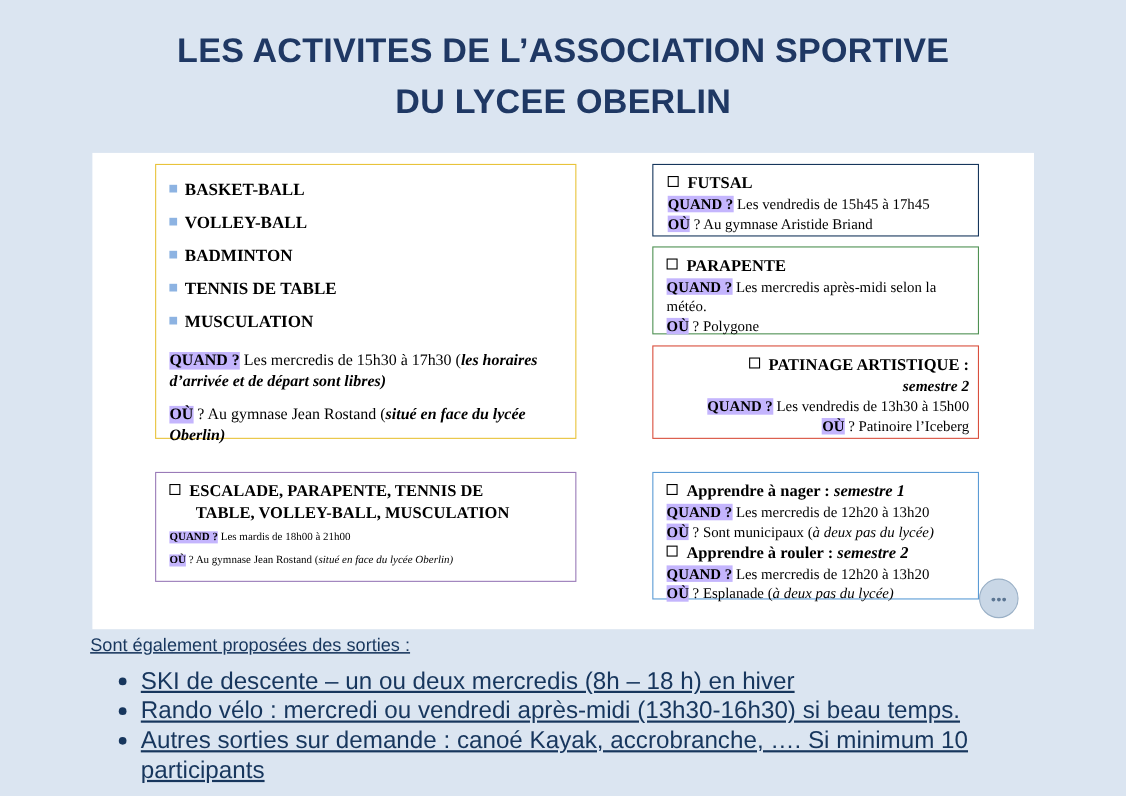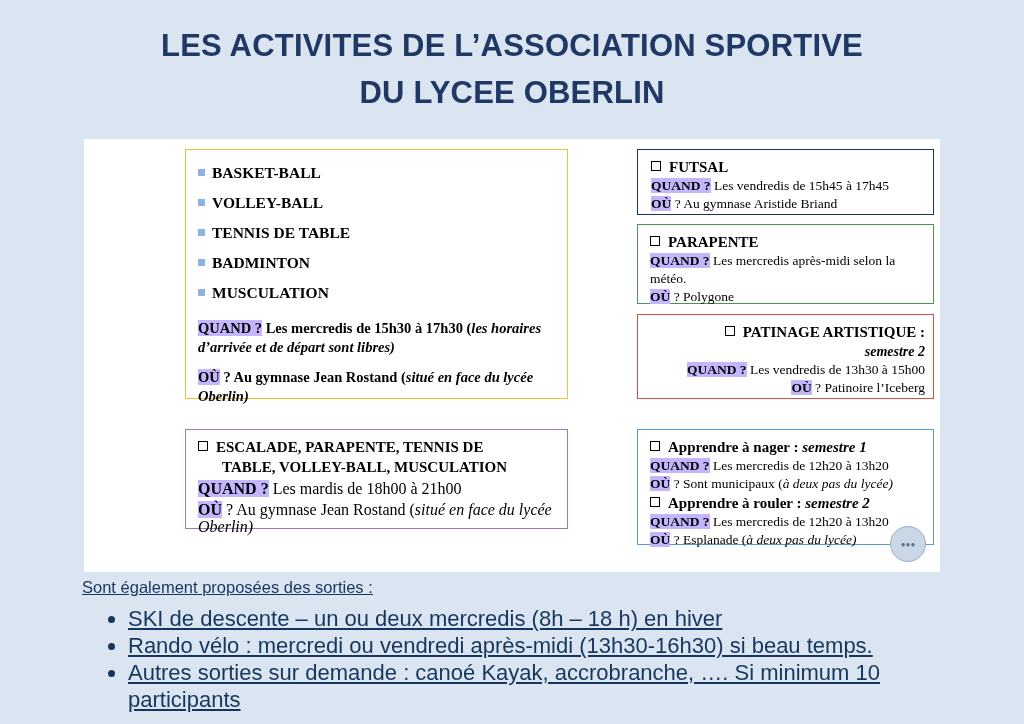--- a/index.html
+++ b/index.html
@@ -38,21 +38,20 @@
     width: 856px;
     height: 433px;
     background: #ffffff;
   }
 
   .box {
     position: absolute;
     box-sizing: border-box;
     font-family: "Liberation Serif", serif;
     color: #000000;
-    margin-left: 44px;
   }
 
   .bullet-sq {
     display: inline-block;
     width: 7px;
     height: 7px;
     background: #8db3e2;
     margin-right: 7px;
     vertical-align: 2px;
   }
@@ -83,40 +82,40 @@
     width: 383px;
     height: 250px;
     border: 1.5px solid #e8c33a;
     padding: 8px 10px 0 12px;
   }
   #box-left-main .qa {
     font-size: 14.5px;
     line-height: 19px;
     margin-top: 11px;
   }
-  #box-left-main .qa b { font-weight: bold; }
+  #box-left-main .qa b { font-weight: normal; }
   #box-left-main .qa i { font-style: italic; font-weight: bold; }
 
   
   #box-escalade {
     left: 57px;
     top: 290px;
     width: 383px;
     height: 100px;
     border: 1.5px solid #9a7bb8;
     padding: 7px 8px 0 12px;
   }
   #box-escalade .head {
     font-weight: bold;
     font-size: 15px;
     line-height: 20px;
   }
   #box-escalade .head .l2 { display: block; padding-left: 24px; }
   #box-escalade .qa {
-    font-size: 16px;
+    font-size: 10px;
     line-height: 17.5px;
     margin-top: 3px;
   }
   #box-escalade .qa i { font-style: italic; }
 
   
   .rbox { padding: 7px 8px 0 12px; }
   .rbox .head {
     font-weight: bold;
     font-size: 15px;
@@ -222,24 +221,24 @@
   <div class="whiteboard">
 
     <div class="box" id="box-left-main">
       <div class="sport-line">
         <span class="bullet-sq"></span><span>BASKET-BALL</span>
       </div>
       <div class="sport-line">
         <span class="bullet-sq"></span><span>VOLLEY-BALL</span>
       </div>
       <div class="sport-line">
+        <span class="bullet-sq"></span><span>BADMINTON</span>
+      </div>
+      <div class="sport-line">
         <span class="bullet-sq"></span><span>TENNIS DE TABLE</span>
-      </div>
-      <div class="sport-line">
-        <span class="bullet-sq"></span><span>BADMINTON</span>
       </div>
       <div class="sport-line">
         <span class="bullet-sq"></span><span>MUSCULATION</span>
       </div>
       <div class="qa">
         <span class="hl">QUAND ?</span><b> Les mercredis de 15h30 à 17h30 (</b><i>les horaires d’arrivée et de départ sont libres)</i>
       </div>
       <div class="qa">
         <span class="hl">OÙ</span><b> ? Au gymnase Jean Rostand (</b><i>situé en face du lycée Oberlin)</i>
       </div>

